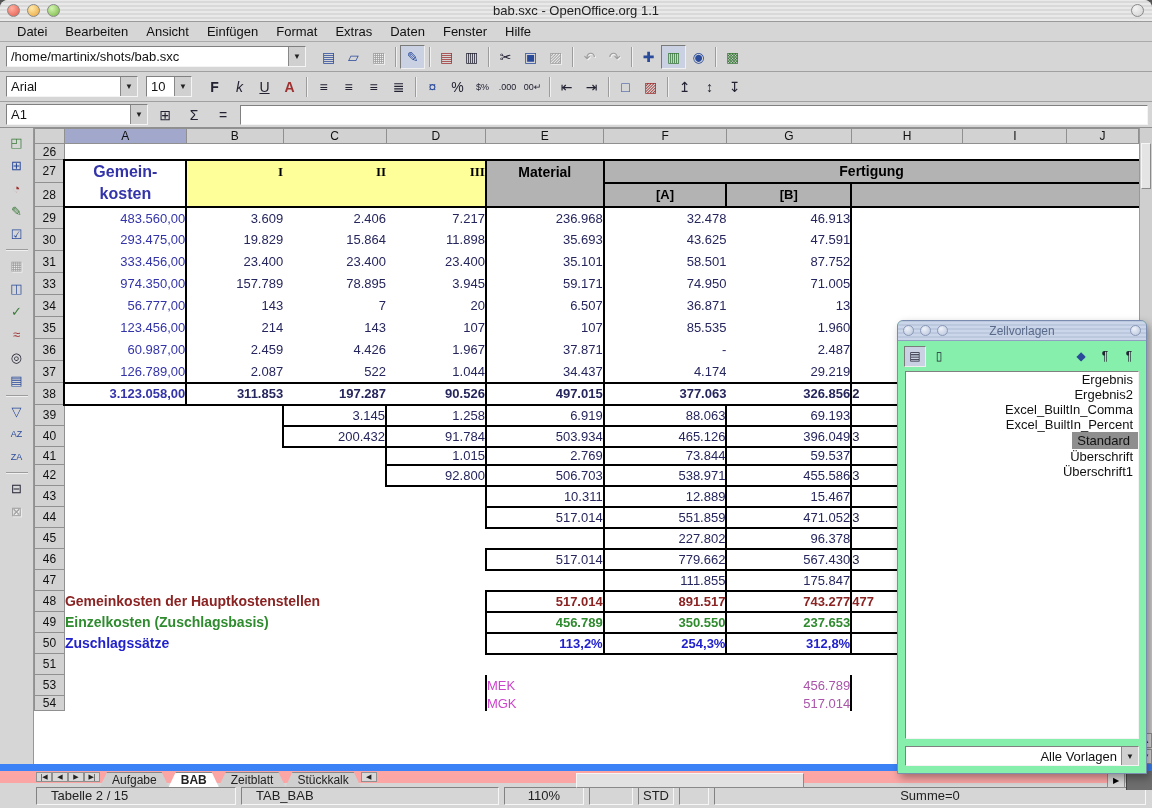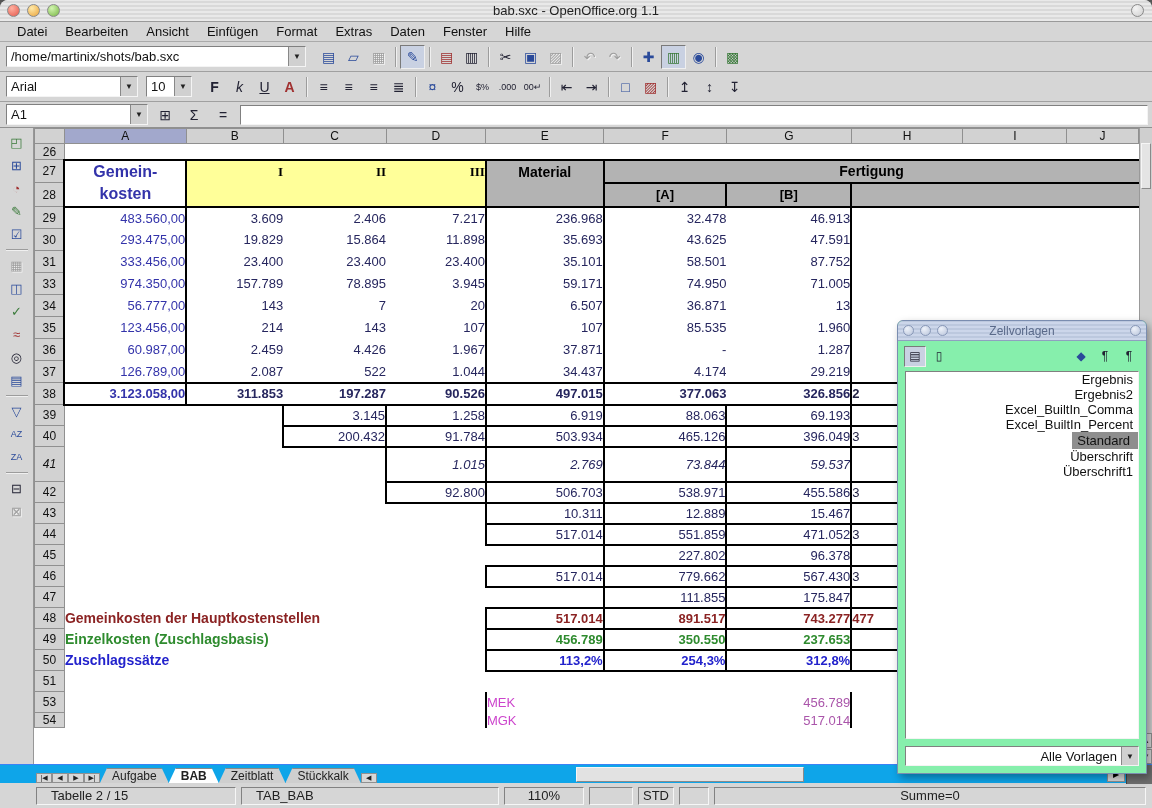--- a/index.html
+++ b/index.html
@@ -73,22 +73,22 @@
   td.padl{text-align:left;padding-left:40px;}
   td.padl13{text-align:left;padding-left:13px;}
   td.numv{text-align:right;padding-right:62px;color:#aa55aa;}
   
   .vscroll{flex:0 0 13px;background:#cfcfcf;border-left:1px solid #999;position:relative;}
   .vthumb{position:absolute;left:1px;right:1px;top:15px;height:46px;background:#e4e4e4;
     border:1px solid;border-color:#f6f6f6 #8a8a8a #8a8a8a #f6f6f6;}
   .varr{position:absolute;left:0;right:0;height:15px;background:#d8d8d8;border:1px solid #909090;
     font-size:8px;display:flex;align-items:center;justify-content:center;color:#333;}
   
-  .tabbar{height:19px;flex:0 0 19px;background:#0ea5e9;border-top:1px solid #3b82f6;
-    display:flex;align-items:flex-end;padding-left:36px;position:relative;font-size:12px;}
+  .tabbar{height:19px;flex:0 0 19px;background:#fca5a5;border-top:7px solid #3b82f6;
+    display:flex;align-items:flex-start;padding-left:36px;position:relative;font-size:12px;}
   .tnav{width:16px;display:flex;align-items:center;justify-content:center;background:#d8d8d8;
     border:1px solid #909090;font-size:7px;color:#222;margin-top:1px;}
   .tab{padding:0 12px;display:flex;align-items:center;margin-top:1px;background:#cfcfcf;color:#222;
     clip-path:polygon(7px 0,calc(100% - 7px) 0,100% 100%,0 100%);border-top:1px solid #888;}
   .tab.active{background:#fff;font-weight:bold;}
   .hthumb{position:absolute;left:576px;top:2px;width:228px;height:15px;background:#e2e2e2;
     border:1px solid;border-color:#f6f6f6 #8a8a8a #8a8a8a #f6f6f6;}
   .harr{position:absolute;top:2px;width:18px;height:15px;background:#d8d8d8;border:1px solid #909090;
     font-size:8px;display:flex;align-items:center;justify-content:center;}
   .corner{position:absolute;right:0;top:0;width:26px;height:19px;background:#6e6e6e;border-left:1px solid #444;}
@@ -496,21 +496,21 @@
               <td></td>
             </tr>
             <tr style="height: 22px;">
               <th>36</th>
               <td class="num navy bl br">60.987,00</td>
               <td class="num">2.459</td>
               <td class="num">4.426</td>
               <td class="num br">1.967</td>
               <td class="num br">37.871</td>
               <td class="num">-</td>
-              <td class="num br">1.287</td>
+              <td class="num br">2.487</td>
               <td></td>
               <td></td>
               <td></td>
             </tr>
             <tr style="height: 22px;">
               <th>37</th>
               <td class="num navy bl br bb">126.789,00</td>
               <td class="num bb">2.087</td>
               <td class="num bb">522</td>
               <td class="num br bb">1.044</td>
@@ -553,21 +553,21 @@
               <td></td>
               <td class="box num">200.432</td>
               <td class="box num">91.784</td>
               <td class="box num">503.934</td>
               <td class="box num">465.126</td>
               <td class="box num">396.049</td>
               <td class="box padl">3</td>
               <td></td>
               <td></td>
             </tr>
-            <tr style="height: 35px; font-style: italic;">
+            <tr style="height: 18px;">
               <th>41</th>
               <td></td>
               <td></td>
               <td></td>
               <td class="box num">1.015</td>
               <td class="box num">2.769</td>
               <td class="box num">73.844</td>
               <td class="box num">59.537</td>
               <td class="box"></td>
               <td></td>

